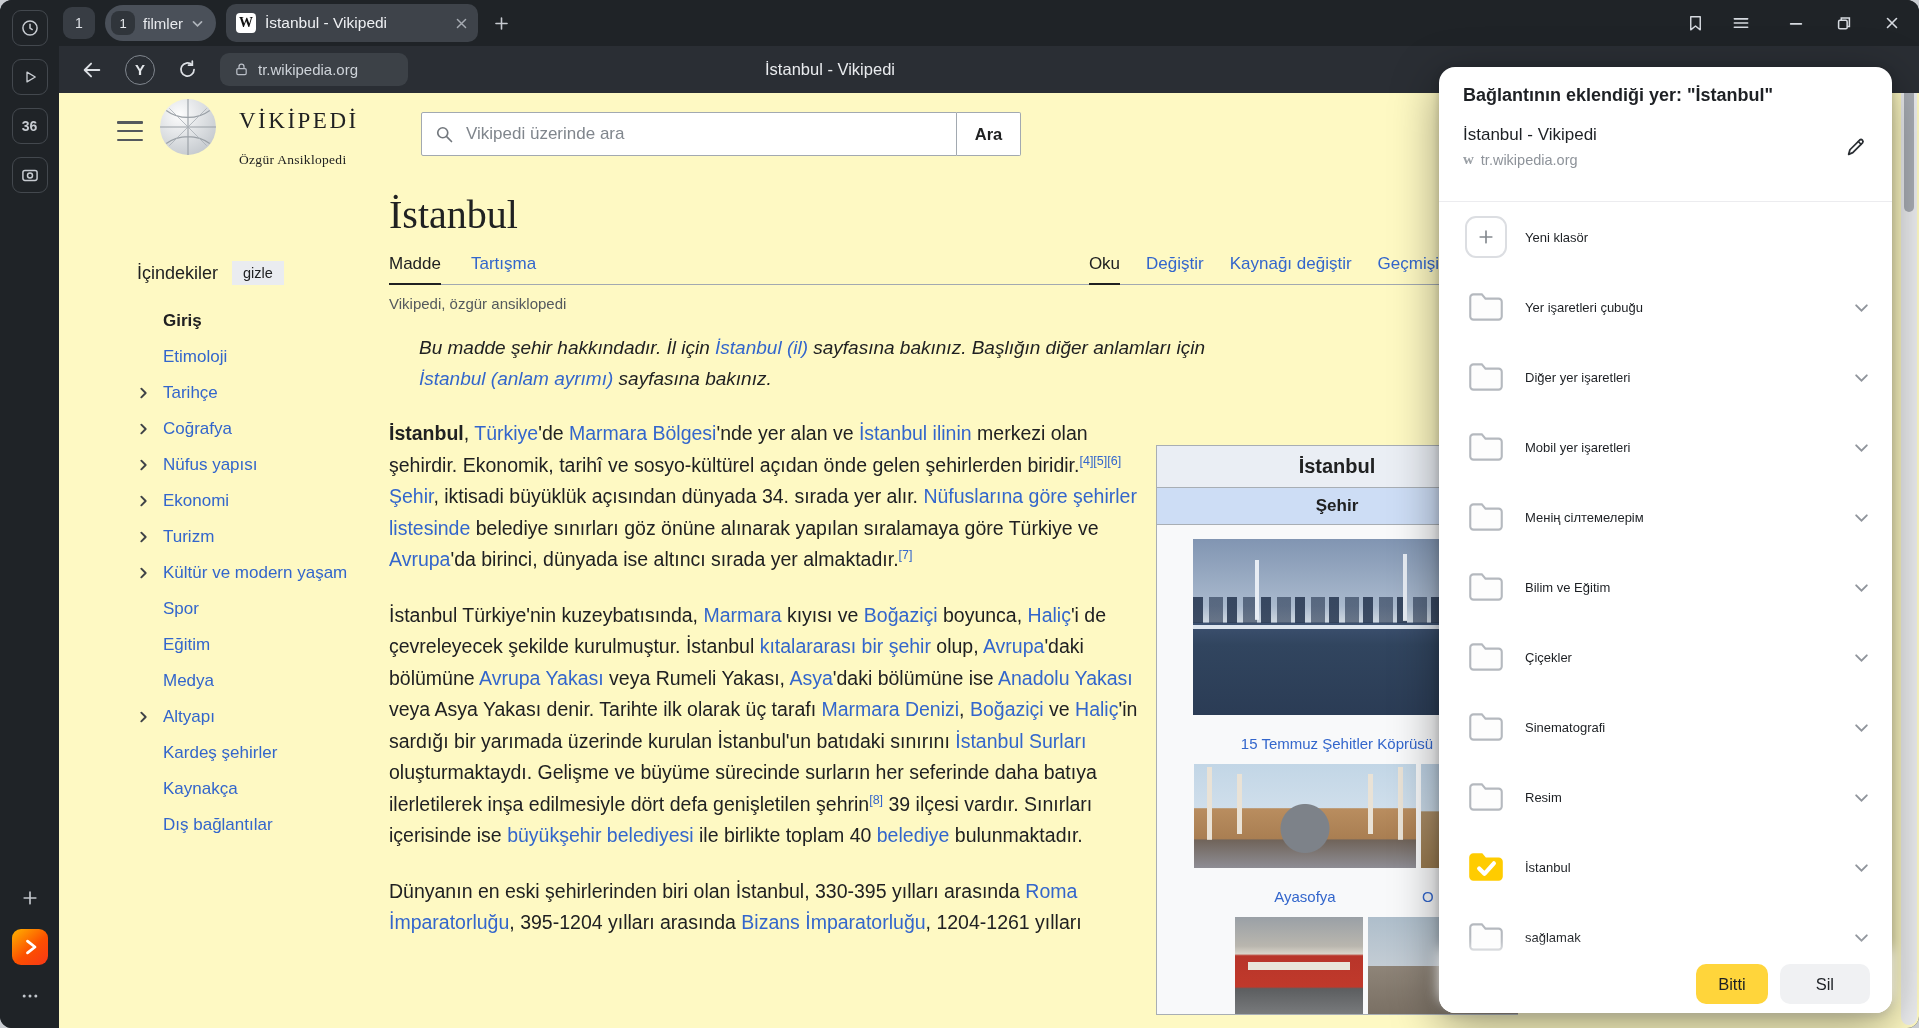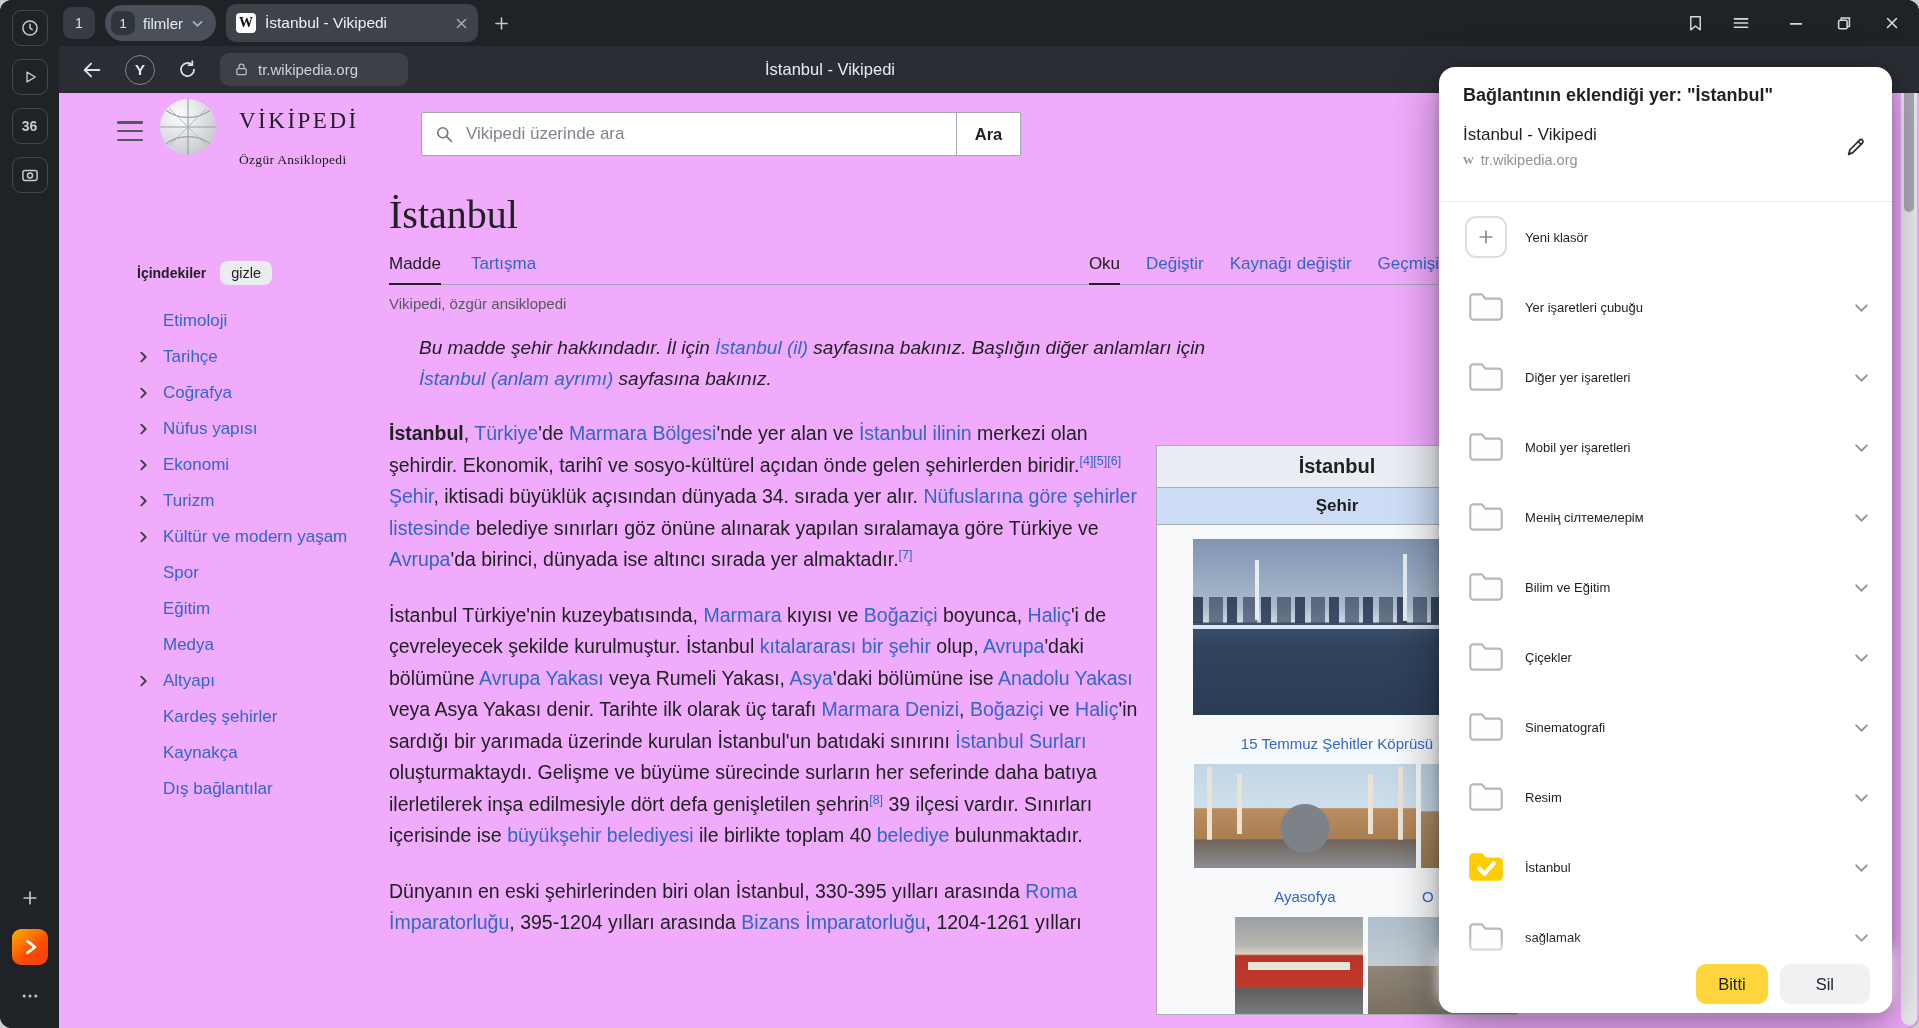--- a/index.html
+++ b/index.html
@@ -30,37 +30,37 @@
 .ts-right{margin-left:auto;display:flex;align-items:center;gap:26px;color:#d6dae0}
 .win-controls{display:flex;gap:30px;margin-left:10px;padding-right:4px}
 
 
 .toolbar{position:absolute;left:59px;top:46px;right:0;height:47px;background:#2a2e34;display:flex;align-items:center;gap:22px;padding:0 22px;z-index:4}
 .y-badge{width:30px;height:30px;border-radius:50%;border:1.5px solid #80868e;color:#e3e6ea;font-size:15px;font-weight:700;display:flex;align-items:center;justify-content:center}
 .url-pill{height:33px;min-width:188px;border-radius:9px;background:#3c4147;display:flex;align-items:center;gap:9px;padding:0 14px;color:#ced3d9;font-size:15px}
 .tb-title{position:absolute;left:771px;transform:translateX(-50%);color:#e9ebee;font-size:16.5px;white-space:nowrap}
 
 
-.page{position:absolute;left:59px;top:93px;right:0;bottom:0;background:#f0abfc;color:#202122;overflow:hidden;z-index:1}
+.page{position:absolute;left:59px;top:93px;right:0;bottom:0;background:#fef9c3;color:#202122;overflow:hidden;z-index:1}
 .wk-burger{position:absolute;left:56px;top:26px;width:30px;height:24px;display:flex;flex-direction:column;justify-content:space-between;padding:2px}
 .wk-burger span{display:block;height:2.5px;background:#54595d;border-radius:1px}
 .wk-logo{position:absolute;left:100px;top:5px;width:58px;height:58px}
 .wk-wordmark{position:absolute;left:180px;top:15px;font-family:"Liberation Serif",serif}
 .wm-top{font-size:23px;letter-spacing:2.5px}
 .wm-sub{font-size:13.5px;margin-top:18px;letter-spacing:.3px}
 .wk-search{position:relative;position:absolute;left:362px;top:19px;display:flex;height:44px;width:600px}
 .wk-search .sicon{position:absolute;left:13px;top:12px;z-index:2}
 .wk-search input{flex:1;border:1px solid #a2a9b1;border-radius:2px 0 0 2px;padding:0 12px 0 44px;font-size:17px;color:#202122;outline:none;font-family:inherit}
 .wk-search input::placeholder{color:#80868d}
 .wk-search-btn{width:64px;border:1px solid #a2a9b1;border-left:none;border-radius:0 2px 2px 0;background:#fff;font-weight:700;font-size:16.5px}
 
 .toc{position:absolute;left:78px;top:168px;width:252px}
 .toc-head{display:flex;align-items:center;gap:14px}
-.toc-title{font-size:14px;font-weight:700}
-.toc-hide{background:#eaecf0;border-radius:8px;padding:4px 11px;font-size:14.5px;color:#202122}
+.toc-title{font-size:18px;font-weight:400}
+.toc-hide{background:#eaecf0;border-radius:0;padding:4px 11px;font-size:14.5px;color:#202122}
 .toc-list{margin-top:18px}
 .toc-item{position:relative;height:36px;display:flex;align-items:center;padding-left:26px;font-size:17px}
 .toc-arrow{position:absolute;left:0;top:50%;transform:translateY(-50%);visibility:hidden}
 .toc-item.has-arrow .toc-arrow{visibility:visible}
 .toc-label{color:#3366cc;white-space:nowrap}
 .toc-item.active .toc-label{color:#202122;font-weight:700}
 
 .article{position:absolute;left:330px;top:98px;width:1050px}
 .a-title{font-family:"Liberation Serif",serif;font-weight:400;font-size:40px;color:#202122}
 .atabs{display:flex;align-items:flex-end;margin-top:16px;border-bottom:1px solid #a2a9b1}
@@ -277,20 +277,24 @@
       <button class="wk-search-btn">Ara</button>
     </div>
 
     <nav class="toc">
       <div class="toc-head">
         <span class="toc-title">İçindekiler</span>
         <button class="toc-hide">gizle</button>
       </div>
       <div class="toc-list">
 
+          <div class="toc-item active">
+
+            <span class="toc-label">Giriş</span>
+          </div>
 
           <div class="toc-item">
 
             <span class="toc-label">Etimoloji</span>
           </div>
 
           <div class="toc-item has-arrow">
             <span class="toc-arrow">
               <svg width="13" height="13" viewBox="0 0 12 12" fill="none" stroke="#3f4347" stroke-width="1.8" stroke-linecap="round" stroke-linejoin="round">
                 <path d="M4 2l4 4-4 4"></path>

